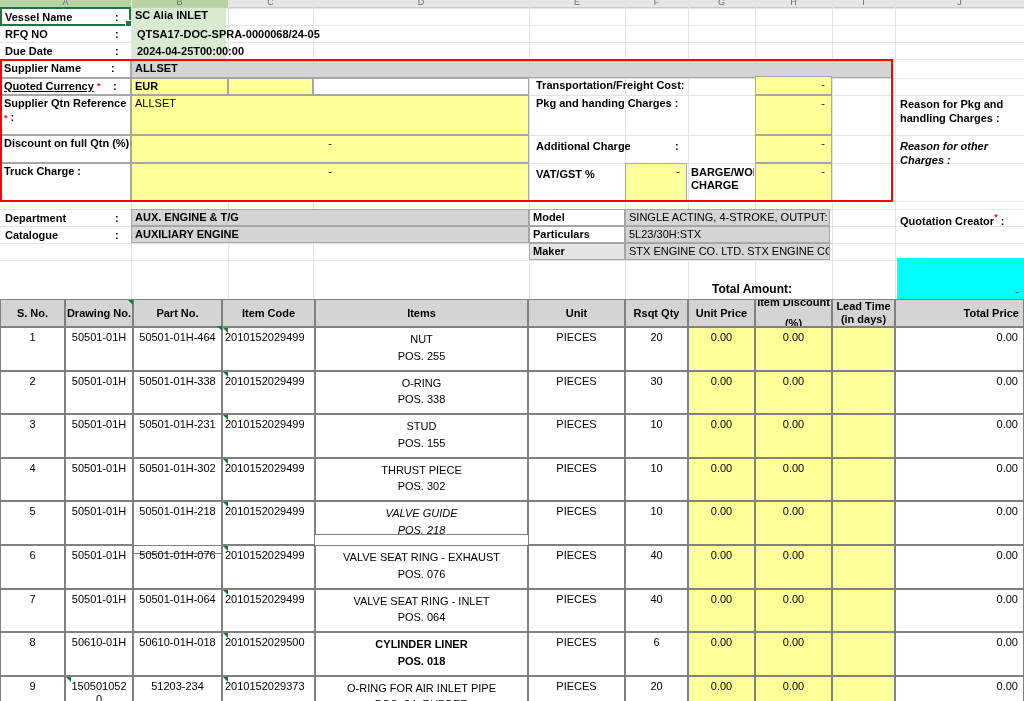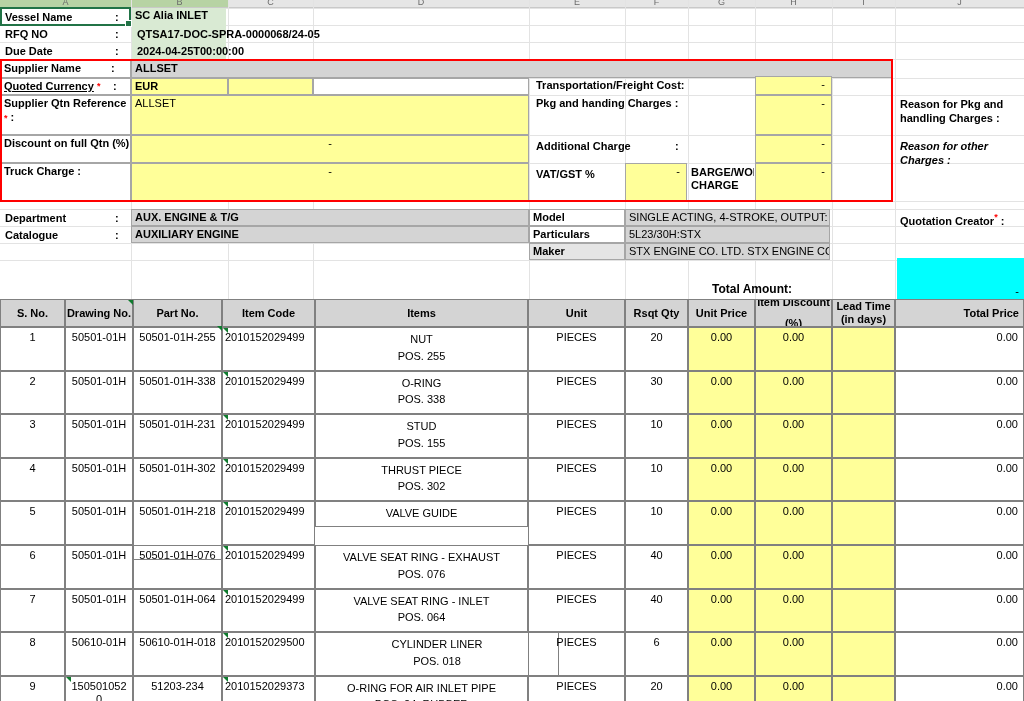--- a/index.html
+++ b/index.html
@@ -255,21 +255,21 @@
       </div>
       <div class="cell b fill-grey bd rgt" style="left: 895px; top: 299px; width: 129px; height: 28px; display: flex; flex-direction: column; align-items: flex-end; justify-content: center; padding-right: 4px;">
         <span>Total Price</span>
       </div>
     </div>
 
   <div id="tbody">
       <div>
         <div class="cell bd ctr" style="left: 0px; top: 327px; width: 65px; height: 43.6px; padding-top: 3px;">1</div>
         <div class="cell bd ctr" style="left: 65px; top: 327px; width: 68px; height: 43.6px; padding-top: 3px;">50501-01H</div>
-        <div class="cell bd ctr" style="left: 133px; top: 327px; width: 89px; height: 43.6px; padding-top: 3px;">50501-01H-255</div>
+        <div class="cell bd ctr" style="left: 133px; top: 327px; width: 89px; height: 43.6px; padding-top: 3px;">50501-01H-464</div>
         <div class="cell bd ctr" style="left: 222px; top: 327px; width: 93px; height: 43.6px; text-align: left; padding-left: 2px; padding-top: 3px;">2010152029499</div>
         <div class="cmt-flag" style="left: 223px; top: 328px;"></div>
         <div class="cell bd ctr" style="left: 315px; top: 327px; width: 213px; height: 43.6px; display: flex; flex-direction: column; align-items: center; justify-content: flex-start; padding-top: 3px; line-height: 1.5;">
           <span>NUT</span>
           <span>POS. 255</span>
         </div>
         <div class="cell bd ctr" style="left: 528px; top: 327px; width: 97px; height: 43.6px; padding-top: 3px;">PIECES</div>
         <div class="cell bd ctr" style="left: 625px; top: 327px; width: 63px; height: 43.6px; padding-top: 3px;">20</div>
         <div class="cell bd ctr fill-yellow" style="left: 688px; top: 327px; width: 67px; height: 43.6px; padding-top: 3px;">0.00</div>
         <div class="cell bd ctr fill-yellow" style="left: 755px; top: 327px; width: 77px; height: 43.6px; padding-top: 3px;">0.00</div>
@@ -323,24 +323,24 @@
         <div class="cell bd ctr" style="left: 528px; top: 457.8px; width: 97px; height: 43.6px; padding-top: 3px;">PIECES</div>
         <div class="cell bd ctr" style="left: 625px; top: 457.8px; width: 63px; height: 43.6px; padding-top: 3px;">10</div>
         <div class="cell bd ctr fill-yellow" style="left: 688px; top: 457.8px; width: 67px; height: 43.6px; padding-top: 3px;">0.00</div>
         <div class="cell bd ctr fill-yellow" style="left: 755px; top: 457.8px; width: 77px; height: 43.6px; padding-top: 3px;">0.00</div>
         <div class="cell bd ctr fill-yellow" style="left: 832px; top: 457.8px; width: 63px; height: 43.6px; padding-top: 3px;"></div>
         <div class="cell bd rgt" style="left: 895px; top: 457.8px; width: 129px; height: 43.6px; padding-right: 5px; padding-top: 3px;">0.00</div>
       </div>
       <div>
         <div class="cell bd ctr" style="left: 0px; top: 501.4px; width: 65px; height: 43.6px; padding-top: 3px;">5</div>
         <div class="cell bd ctr" style="left: 65px; top: 501.4px; width: 68px; height: 43.6px; padding-top: 3px;">50501-01H</div>
-        <div class="cell bd ctr" style="left: 133px; top: 501.4px; width: 89px; height: 59px; padding-top: 3px;">50501-01H-218</div>
+        <div class="cell bd ctr" style="left: 133px; top: 501.4px; width: 89px; height: 53px; padding-top: 3px;">50501-01H-218</div>
         <div class="cell bd ctr" style="left: 222px; top: 501.4px; width: 93px; height: 43.6px; text-align: left; padding-left: 2px; padding-top: 3px;">2010152029499</div>
         <div class="cmt-flag" style="left: 223px; top: 502.4px;"></div>
-        <div class="cell bd ctr" style="left: 315px; top: 501.4px; width: 213px; height: 26px; display: flex; flex-direction: column; align-items: center; justify-content: flex-start; padding-top: 3px; line-height: 1.5;">
+        <div class="cell bd ctr" style="left: 315px; top: 501.4px; width: 213px; height: 34px; display: flex; flex-direction: column; align-items: center; justify-content: flex-start; padding-top: 3px; line-height: 1.5; font-style: italic;">
           <span>VALVE GUIDE</span>
           <span>POS. 218</span>
         </div>
         <div class="cell bd ctr" style="left: 528px; top: 501.4px; width: 97px; height: 43.6px; padding-top: 3px;">PIECES</div>
         <div class="cell bd ctr" style="left: 625px; top: 501.4px; width: 63px; height: 43.6px; padding-top: 3px;">10</div>
         <div class="cell bd ctr fill-yellow" style="left: 688px; top: 501.4px; width: 67px; height: 43.6px; padding-top: 3px;">0.00</div>
         <div class="cell bd ctr fill-yellow" style="left: 755px; top: 501.4px; width: 77px; height: 43.6px; padding-top: 3px;">0.00</div>
         <div class="cell bd ctr fill-yellow" style="left: 832px; top: 501.4px; width: 63px; height: 43.6px; padding-top: 3px;"></div>
         <div class="cell bd rgt" style="left: 895px; top: 501.4px; width: 129px; height: 43.6px; padding-right: 5px; padding-top: 3px;">0.00</div>
       </div>
@@ -377,21 +377,21 @@
         <div class="cell bd ctr fill-yellow" style="left: 755px; top: 588.6px; width: 77px; height: 43.6px; padding-top: 3px;">0.00</div>
         <div class="cell bd ctr fill-yellow" style="left: 832px; top: 588.6px; width: 63px; height: 43.6px; padding-top: 3px;"></div>
         <div class="cell bd rgt" style="left: 895px; top: 588.6px; width: 129px; height: 43.6px; padding-right: 5px; padding-top: 3px;">0.00</div>
       </div>
       <div>
         <div class="cell bd ctr" style="left: 0px; top: 632.2px; width: 65px; height: 43.6px; padding-top: 3px;">8</div>
         <div class="cell bd ctr" style="left: 65px; top: 632.2px; width: 68px; height: 43.6px; padding-top: 3px;">50610-01H</div>
         <div class="cell bd ctr" style="left: 133px; top: 632.2px; width: 89px; height: 43.6px; padding-top: 3px;">50610-01H-018</div>
         <div class="cell bd ctr" style="left: 222px; top: 632.2px; width: 93px; height: 43.6px; text-align: left; padding-left: 2px; padding-top: 3px;">2010152029500</div>
         <div class="cmt-flag" style="left: 223px; top: 633.2px;"></div>
-        <div class="cell bd ctr" style="left: 315px; top: 632.2px; width: 244px; height: 43.6px; display: flex; flex-direction: column; align-items: center; justify-content: flex-start; padding-top: 3px; line-height: 1.5;">
+        <div class="cell bd ctr" style="left: 315px; top: 632.2px; width: 213px; height: 43.6px; display: flex; flex-direction: column; align-items: center; justify-content: flex-start; padding-top: 3px; line-height: 1.5; font-weight: bold;">
           <span>CYLINDER LINER</span>
           <span>POS. 018</span>
         </div>
         <div class="cell bd ctr" style="left: 528px; top: 632.2px; width: 97px; height: 43.6px; padding-top: 3px;">PIECES</div>
         <div class="cell bd ctr" style="left: 625px; top: 632.2px; width: 63px; height: 43.6px; padding-top: 3px;">6</div>
         <div class="cell bd ctr fill-yellow" style="left: 688px; top: 632.2px; width: 67px; height: 43.6px; padding-top: 3px;">0.00</div>
         <div class="cell bd ctr fill-yellow" style="left: 755px; top: 632.2px; width: 77px; height: 43.6px; padding-top: 3px;">0.00</div>
         <div class="cell bd ctr fill-yellow" style="left: 832px; top: 632.2px; width: 63px; height: 43.6px; padding-top: 3px;"></div>
         <div class="cell bd rgt" style="left: 895px; top: 632.2px; width: 129px; height: 43.6px; padding-right: 5px; padding-top: 3px;">0.00</div>
       </div>

